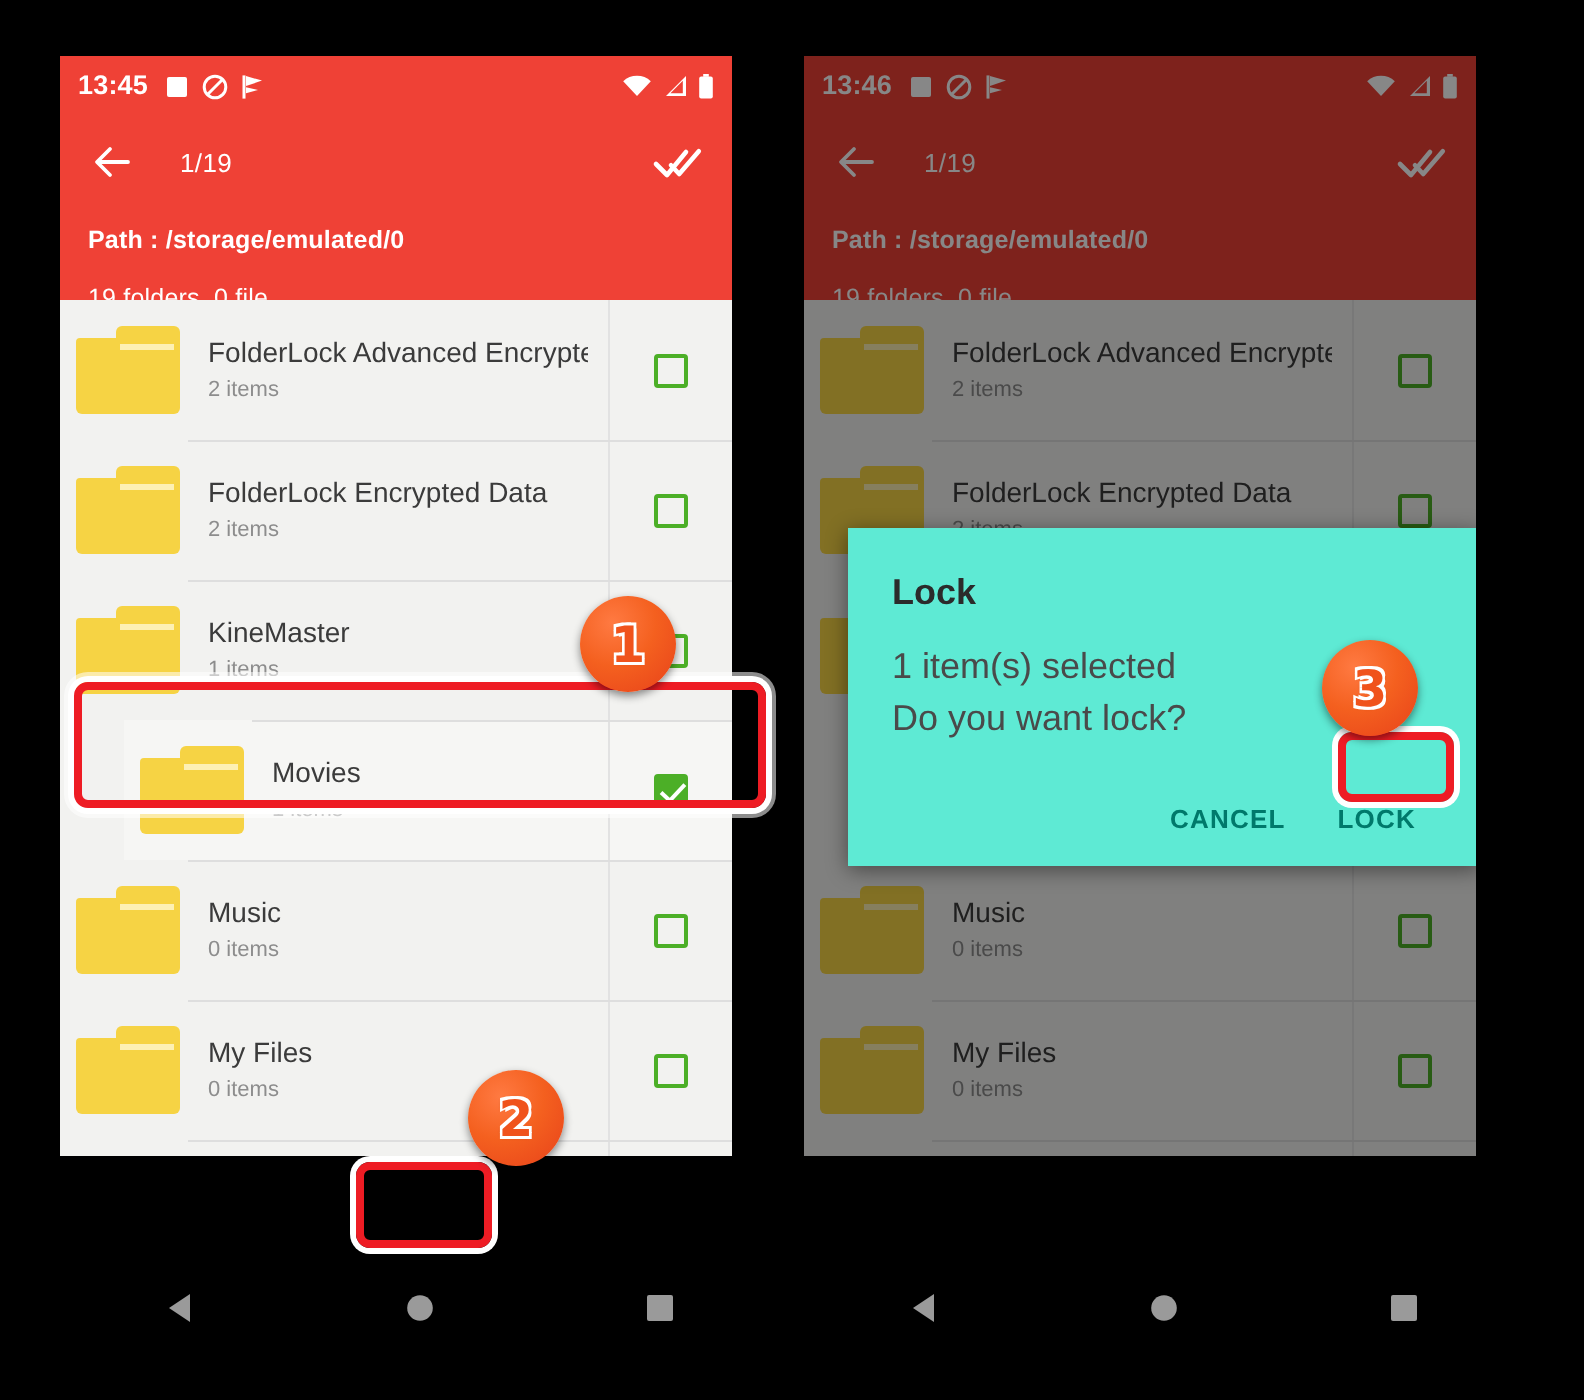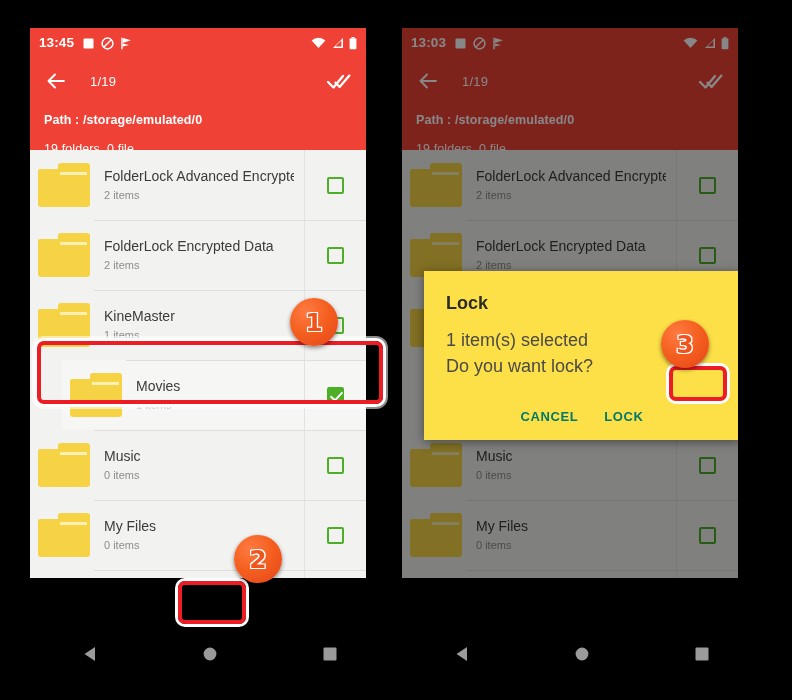--- a/index.html
+++ b/index.html
@@ -189,42 +189,42 @@
   
   .scrim {
     position: absolute;
     left: 0; top: 0; right: 0; bottom: 0;
     background: rgba(0,0,0,0.47);
     z-index: 5;
   }
   .dialog {
     position: absolute;
     left: 22px;
-    top: 243px;
+    top: 236px;
     width: 316px;
-    background: #fde047;
+    background: #5eead4;
     z-index: 6;
     padding: 22px 22px 8px 22px;
     box-shadow: 0 2px 10px rgba(0,0,0,.45);
   }
   .dlg-title {
     font-size: 18px;
     color: #2b2b2b;
     font-weight: bold;
     line-height: 1.2;
   }
   .dlg-body {
     font-size: 18px;
     color: #4a4a4a;
     margin-top: 12px;
     line-height: 1.45;
   }
   .dlg-actions {
     display: flex;
-    justify-content: center;
+    justify-content: flex-end;
     align-items: center;
     margin-top: 22px;
     gap: 6px;
   }
   .dlg-btn {
     font-size: 13px;
     font-weight: bold;
     color: #00796b;
     letter-spacing: .6px;
     padding: 8px 10px;
@@ -416,21 +416,21 @@
           </div>
           <div class="cbcell"></div>
         </div>
       </div>
 
   </div>
 
   <div class="phone right">
 
     <div class="statusbar">
-      <div class="sb-time">13:03</div>
+      <div class="sb-time">13:46</div>
       <div class="sb-left-icons">
         <svg class="ic" width="11" height="11" viewBox="0 0 11 11">
             <rect x="0.5" y="0.5" width="10" height="10" rx="1" fill="#fff"></rect>
           </svg>
         <svg class="ic" width="13" height="13" viewBox="0 0 13 13">
             <circle cx="6.5" cy="6.5" r="5.4" fill="none" stroke="#fff" stroke-width="1.5"></circle>
             <line x1="3" y1="10" x2="10" y2="3" stroke="#fff" stroke-width="1.5"></line>
           </svg>
         <svg class="ic" width="11" height="13" viewBox="0 0 11 13">
             <path d="M1 0.7 L1 12.3" stroke="#fff" stroke-width="1.5"></path>

